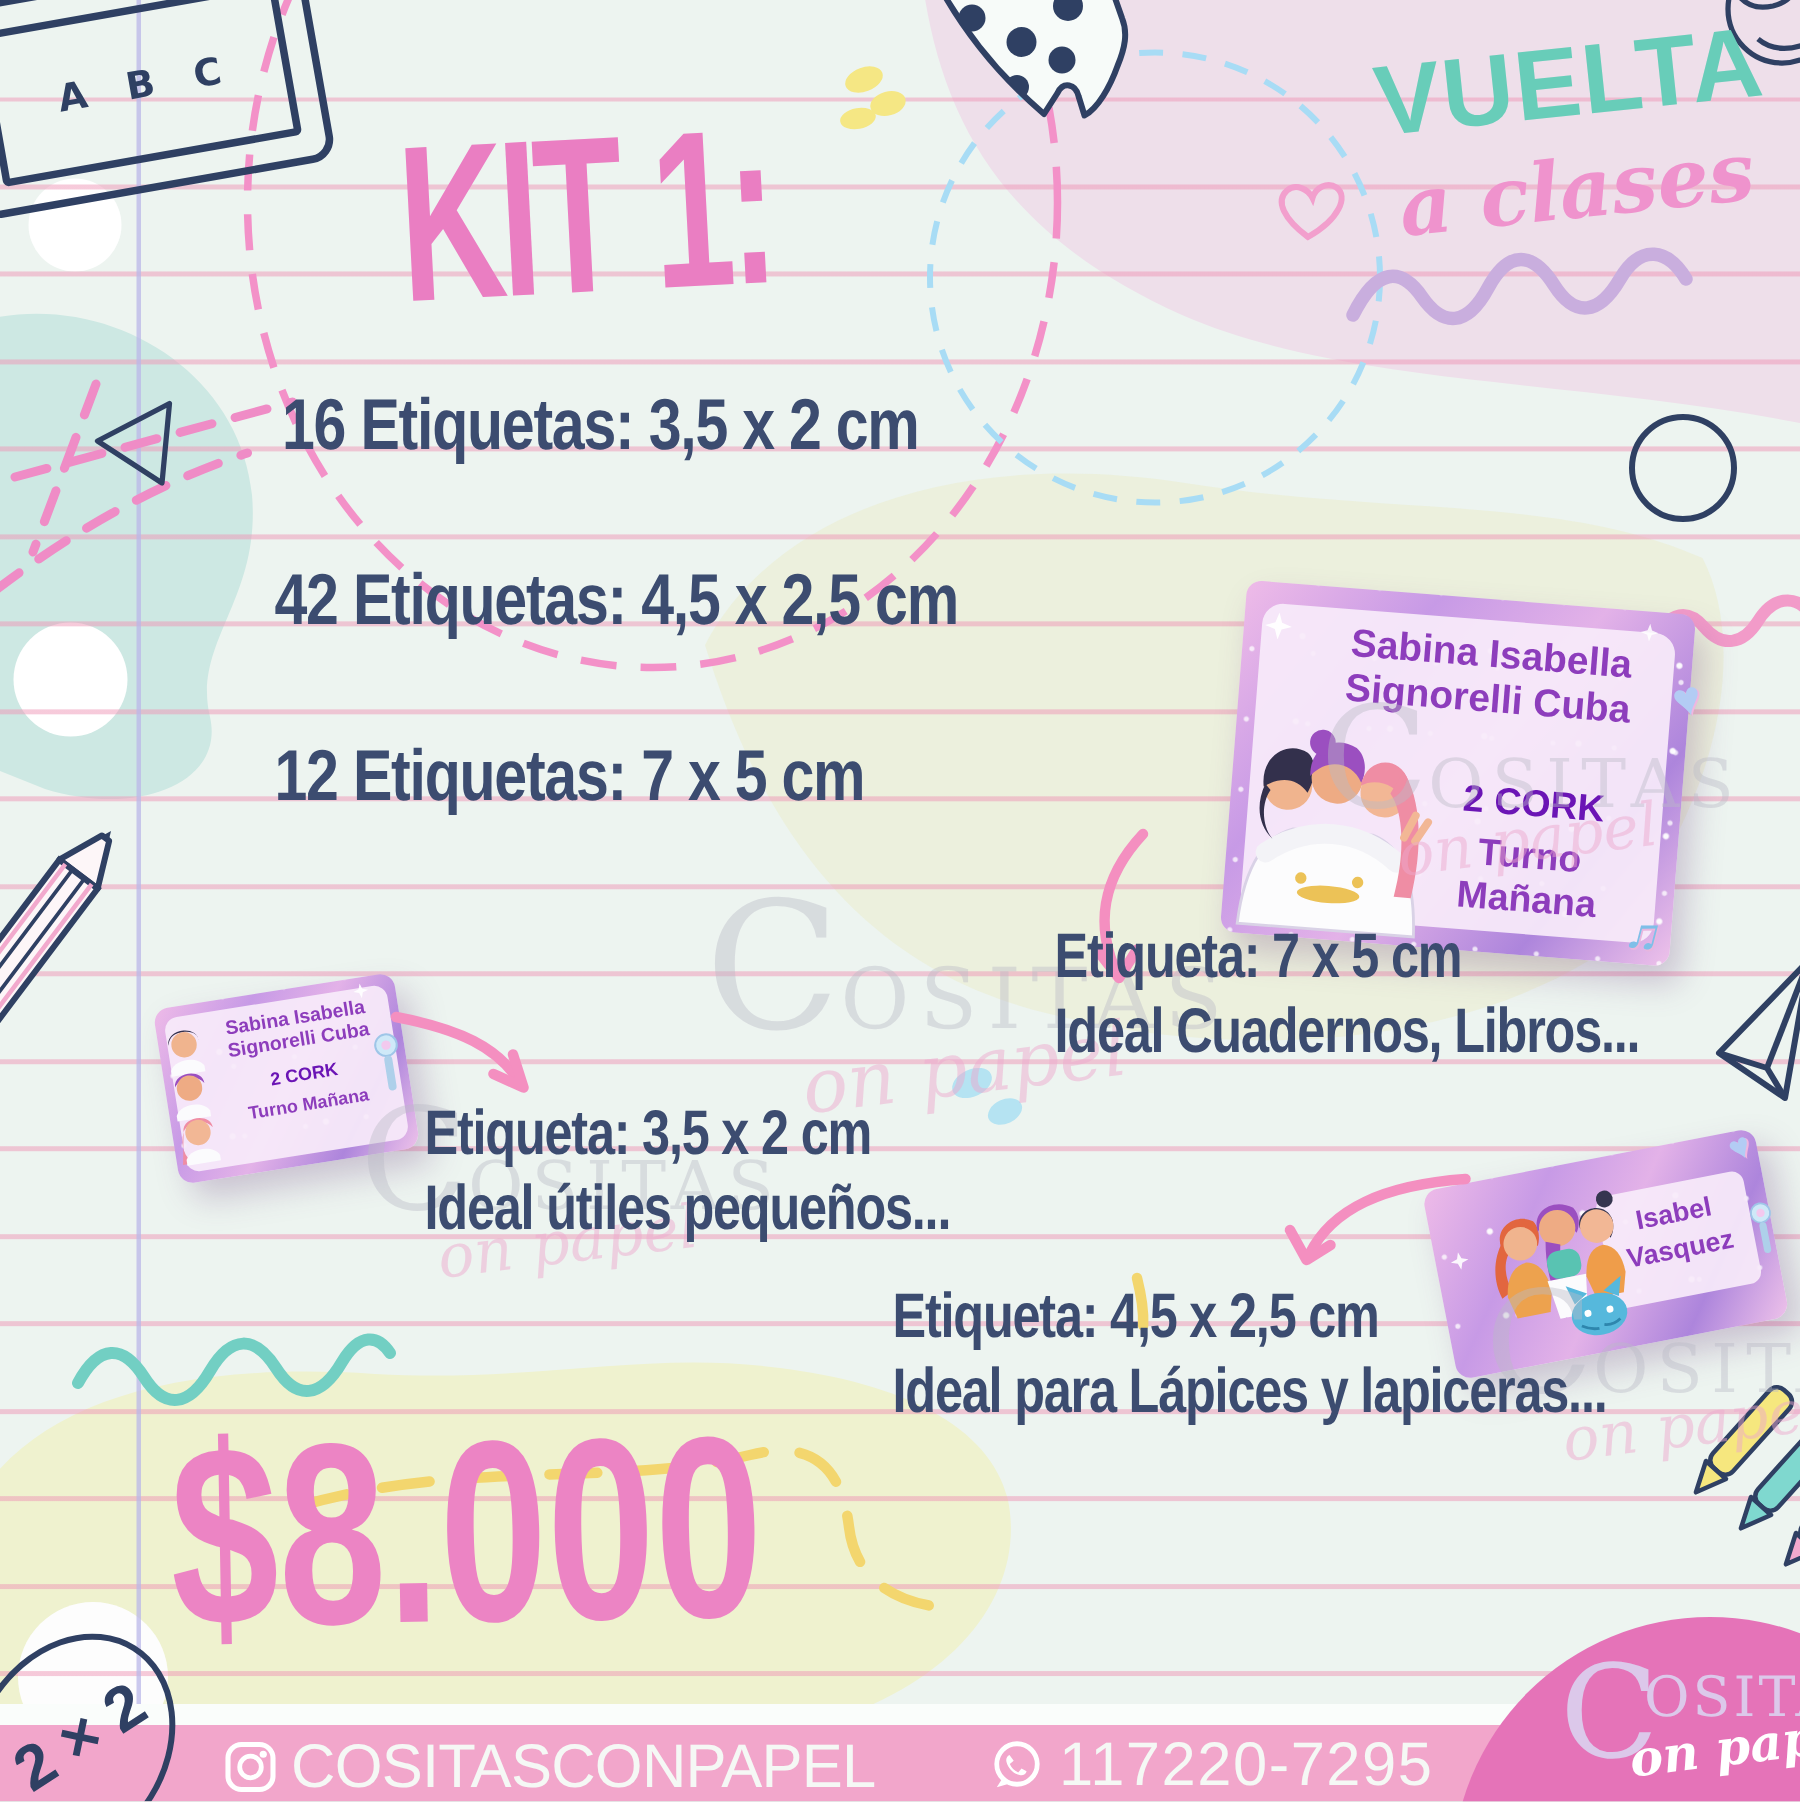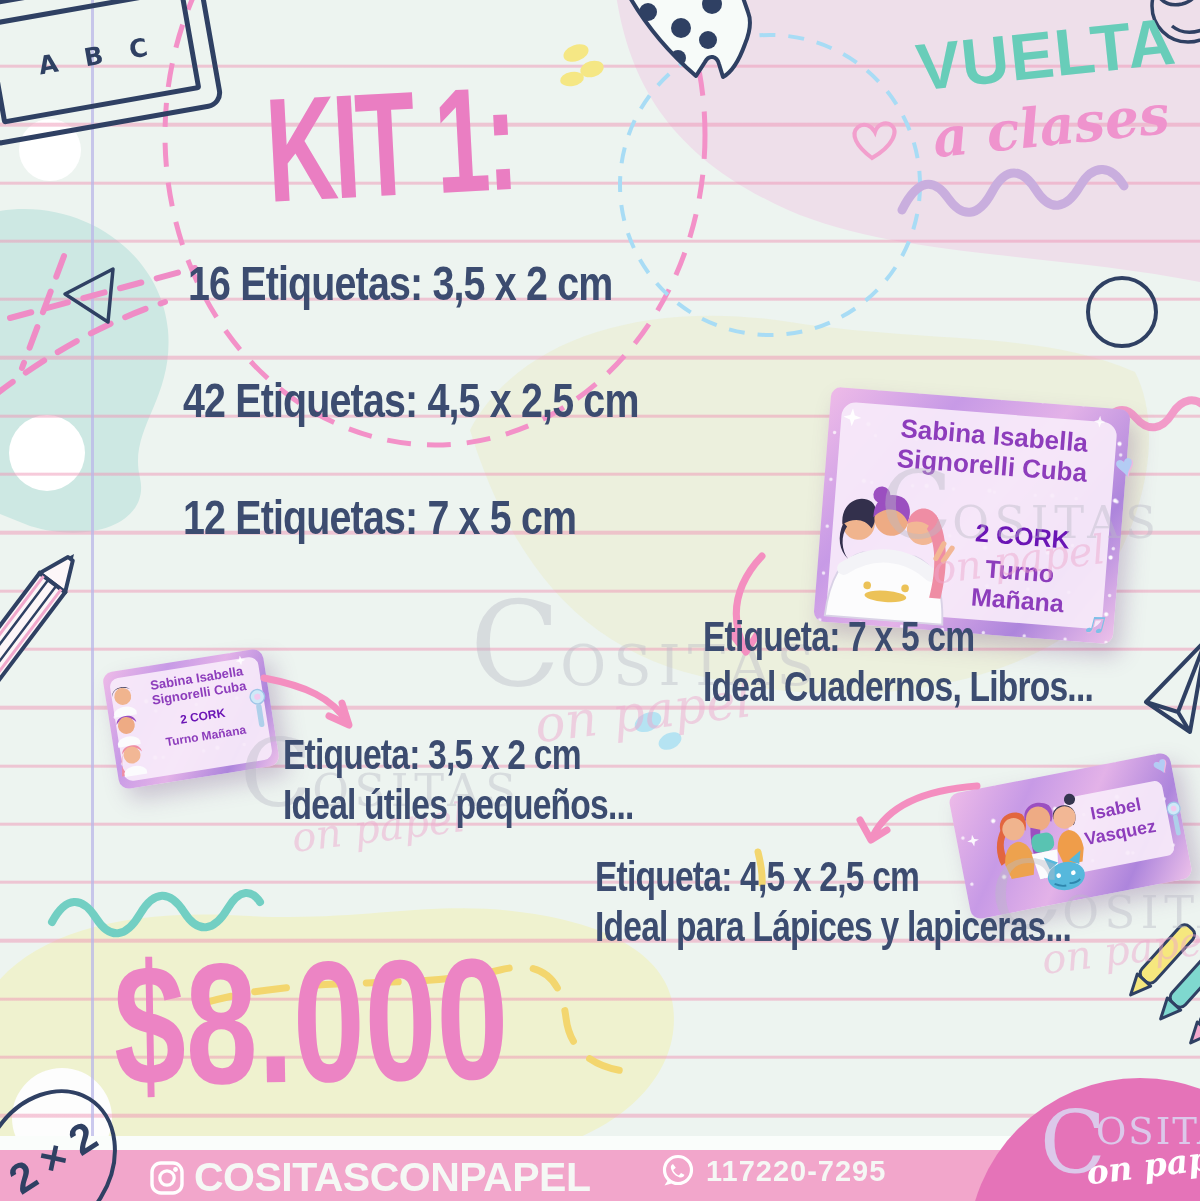--- a/index.html
+++ b/index.html
@@ -51,21 +51,21 @@
   
   .wm{position:absolute;z-index:6;pointer-events:none;transform-origin:left top;white-space:nowrap;}
   .wm-initial{font-family:"DejaVu Serif",serif;font-size:118px;color:rgba(185,185,198,.42);}
   .wm-rest{font-family:"DejaVu Serif",serif;font-size:56px;letter-spacing:7px;color:rgba(185,185,198,.42);}
   .wm-script{display:block;margin:-34px 0 0 64px;font-family:"DejaVu Serif",serif;font-style:italic;
     font-size:50px;color:rgba(236,168,204,.48);transform:rotate(-7deg);}
   
   .strip{position:absolute;left:0;top:1136px;width:1200px;height:14px;background:#fafdfb;z-index:8;}
   .bar{position:absolute;left:0;top:1150px;width:1200px;height:51px;background:#f2a6cb;z-index:8;}
   .contact{position:absolute;z-index:9;display:flex;align-items:center;gap:10px;}
-  .contact-text{font-weight:bold;color:#f5f8f5;letter-spacing:-.5px;}
+  .contact-text{font-weight:normal;color:#f5f8f5;letter-spacing:-.5px;}
   .logo-circle{position:absolute;left:968px;top:1078px;width:344px;height:344px;border-radius:50%;
     background:#e573b8;z-index:10;}
   .logo-initial{position:absolute;left:72px;top:14px;font-family:"DejaVu Serif",serif;
     font-size:86px;color:#dcc8ea;}
   .logo-rest{position:absolute;left:128px;top:32px;font-family:"DejaVu Serif",serif;
     font-size:37px;letter-spacing:2px;color:#dcc8ea;}
   .logo-script{position:absolute;left:118px;top:66px;font-family:"DejaVu Serif",serif;
     font-style:italic;font-weight:bold;font-size:33px;color:#ffffff;transform:rotate(-7deg);}
 </style>
 </head>
@@ -343,21 +343,21 @@
     </svg>
     <span class="contact-text" style="font-size:41px">COSITASCONPAPEL</span>
   </div>
 
   <div class="contact" style="left:660px;top:1153px">
     <svg width="36" height="36" viewBox="0 0 36 36">
       <circle cx="18" cy="17" r="13.5" fill="none" stroke="#fff" stroke-width="3.2"></circle>
       <path d="M8,27 L4.5,32.5 L11.5,30.5 Z" fill="#fff"></path>
       <path d="M13,11 c-1.6,0.6 -2.6,2.6 -2,4.6 c1.2,4.4 4.4,7.6 8.8,8.8 c2,0.6 4.2,-0.6 4.6,-2.6 l-3.4,-1.8 l-2.2,2.6 c-2.6,-1.2 -4.4,-3 -5.6,-5.6 l2.6,-2.2 Z" fill="#fff"></path>
     </svg>
-    <span class="contact-text" style="font-size:29px;letter-spacing:1px">117220-7295</span>
+    <span class="contact-text" style="font-size:41px;letter-spacing:1px">117220-7295</span>
   </div>
 
   <div class="logo-circle">
     <span class="logo-initial">C</span>
     <span class="logo-rest">OSITAS</span>
     <span class="logo-script">on papel</span>
   </div>
 
 </div>
 

